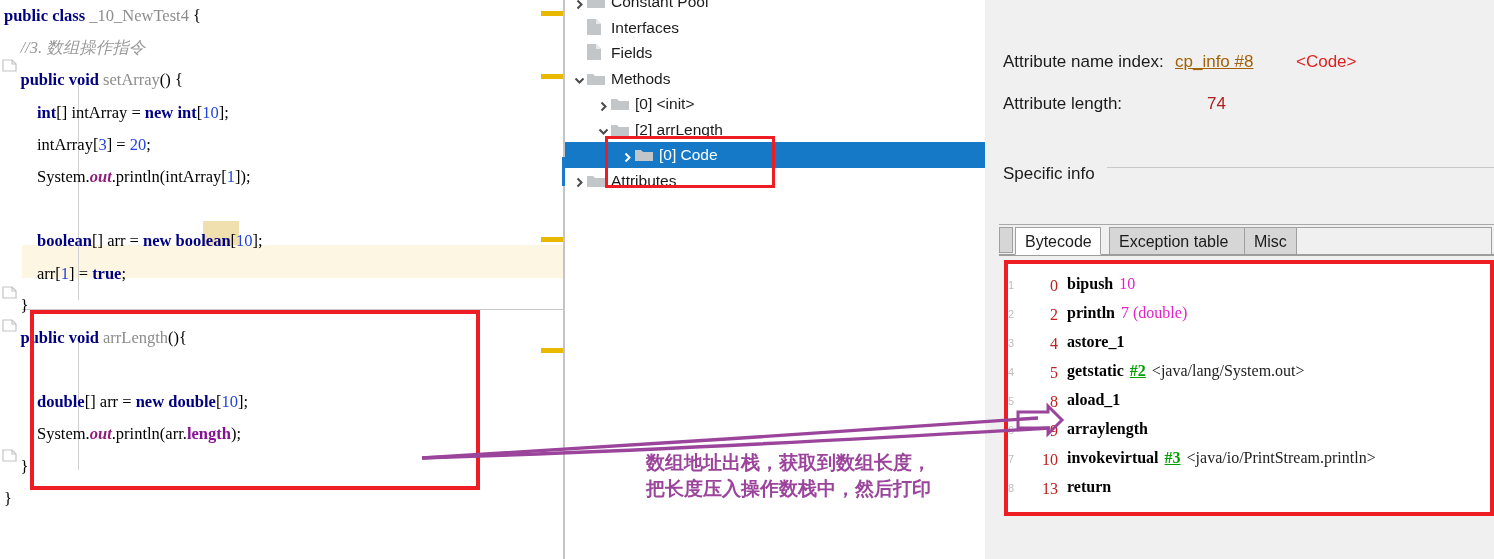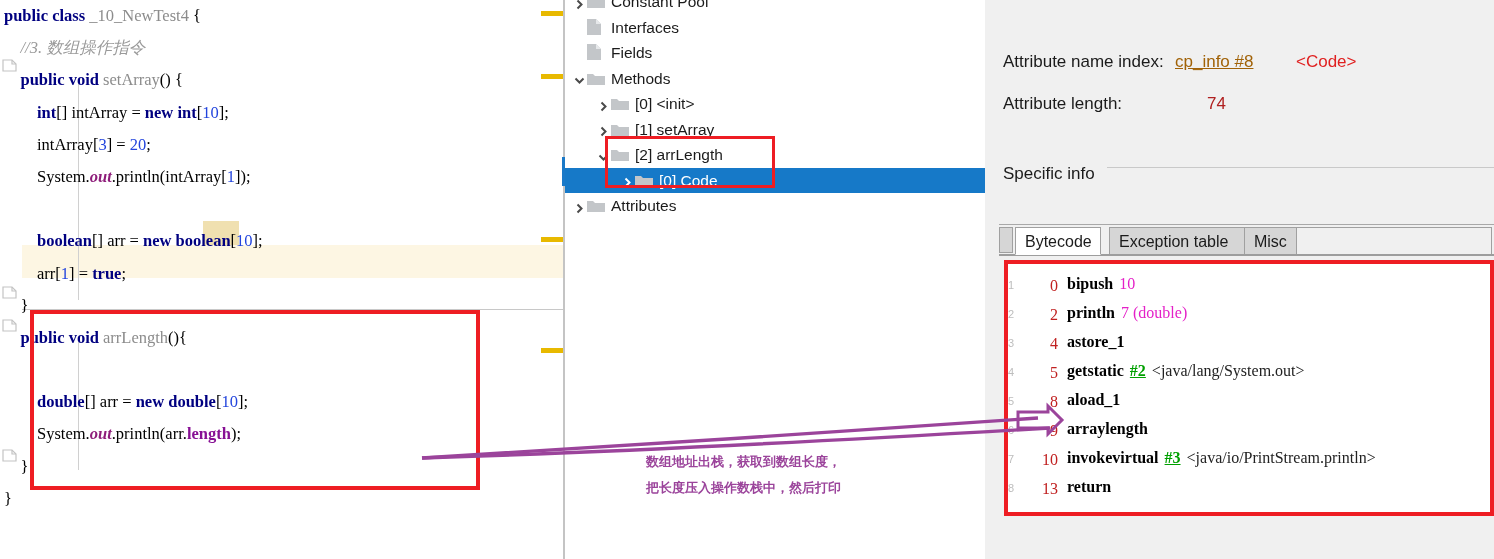--- a/index.html
+++ b/index.html
@@ -139,22 +139,22 @@
   .bcoff{display:inline-block;width:30px;text-align:right;color:#c02020;
          font-family:"Liberation Serif",serif;vertical-align:middle;}
   .bcop{color:#000000;font-weight:bold;margin-left:9px;}
   .bcimm{color:#e420c8;margin-left:6px;}
   .bcref{color:#00a000;text-decoration:underline;font-weight:bold;margin-left:6px;}
   .bcdesc{color:#222222;margin-left:6px;}
 
   
   #cnNote{
     position:absolute;left:646px;top:450px;width:320px;
-    font-family:Liberation Mono, monospace;
-    font-size:13px;font-weight:bold;line-height:26px;color:#9b449b;
+    font-family:Liberation Sans, sans-serif;
+    font-size:19px;font-weight:bold;line-height:26px;color:#9b449b;
   }
   #arrowSvg{position:absolute;left:0;top:0;width:1494px;height:559px;pointer-events:none;}
 </style>
 </head>
 <body>
 
 <div id="root">
 
   <div id="editor">
 
@@ -224,25 +224,20 @@
               <path d="M1.5 3.5 L5.5 7.5 L9.5 3.5" fill="none" stroke="#4a4a4a" stroke-width="2"></path>
             </svg></span><span class="ticon"><svg width="18" height="14" viewBox="0 0 18 14">
               <path d="M0 2 h6 l2 2 h10 v9 h-18 z" fill="#c3c6c9"></path>
             </svg></span><span>Methods</span></div>
         <div class="trow"><span style="display: inline-block; width: 30px;"></span><span class="tw"><svg width="11" height="11" viewBox="0 0 11 11">
               <path d="M3.5 1.5 L7.5 5.5 L3.5 9.5" fill="none" stroke="#4a4a4a" stroke-width="2"></path>
             </svg></span><span class="ticon"><svg width="18" height="14" viewBox="0 0 18 14">
               <path d="M0 2 h6 l2 2 h10 v9 h-18 z" fill="#c3c6c9"></path>
             </svg></span><span>[0] &lt;init&gt;</span></div>
         <div class="trow"><span style="display: inline-block; width: 30px;"></span><span class="tw"><svg width="11" height="11" viewBox="0 0 11 11">
-              <path d="M3.5 1.5 L7.5 5.5 L3.5 9.5" fill="none" stroke="#4a4a4a" stroke-width="2"></path>
-            </svg></span><span class="ticon"><svg width="18" height="14" viewBox="0 0 18 14">
-              <path d="M0 2 h6 l2 2 h10 v9 h-18 z" fill="#c3c6c9"></path>
-            </svg></span><span>[1] setArray</span></div>
-        <div class="trow"><span style="display: inline-block; width: 30px;"></span><span class="tw"><svg width="11" height="11" viewBox="0 0 11 11">
               <path d="M1.5 3.5 L5.5 7.5 L9.5 3.5" fill="none" stroke="#4a4a4a" stroke-width="2"></path>
             </svg></span><span class="ticon"><svg width="18" height="14" viewBox="0 0 18 14">
               <path d="M0 2 h6 l2 2 h10 v9 h-18 z" fill="#c3c6c9"></path>
             </svg></span><span>[2] arrLength</span></div>
         <div class="trow sel"><span style="display: inline-block; width: 54px;"></span><span class="tw"><svg width="11" height="11" viewBox="0 0 11 11">
               <path d="M3.5 1.5 L7.5 5.5 L3.5 9.5" fill="none" stroke="#ffffff" stroke-width="2"></path>
             </svg></span><span class="ticon"><svg width="18" height="14" viewBox="0 0 18 14">
               <path d="M0 2 h6 l2 2 h10 v9 h-18 z" fill="#c3c6c9"></path>
             </svg></span><span>[0] Code</span></div>
         <div class="trow"><span style="display: inline-block; width: 6px;"></span><span class="tw"><svg width="11" height="11" viewBox="0 0 11 11">

